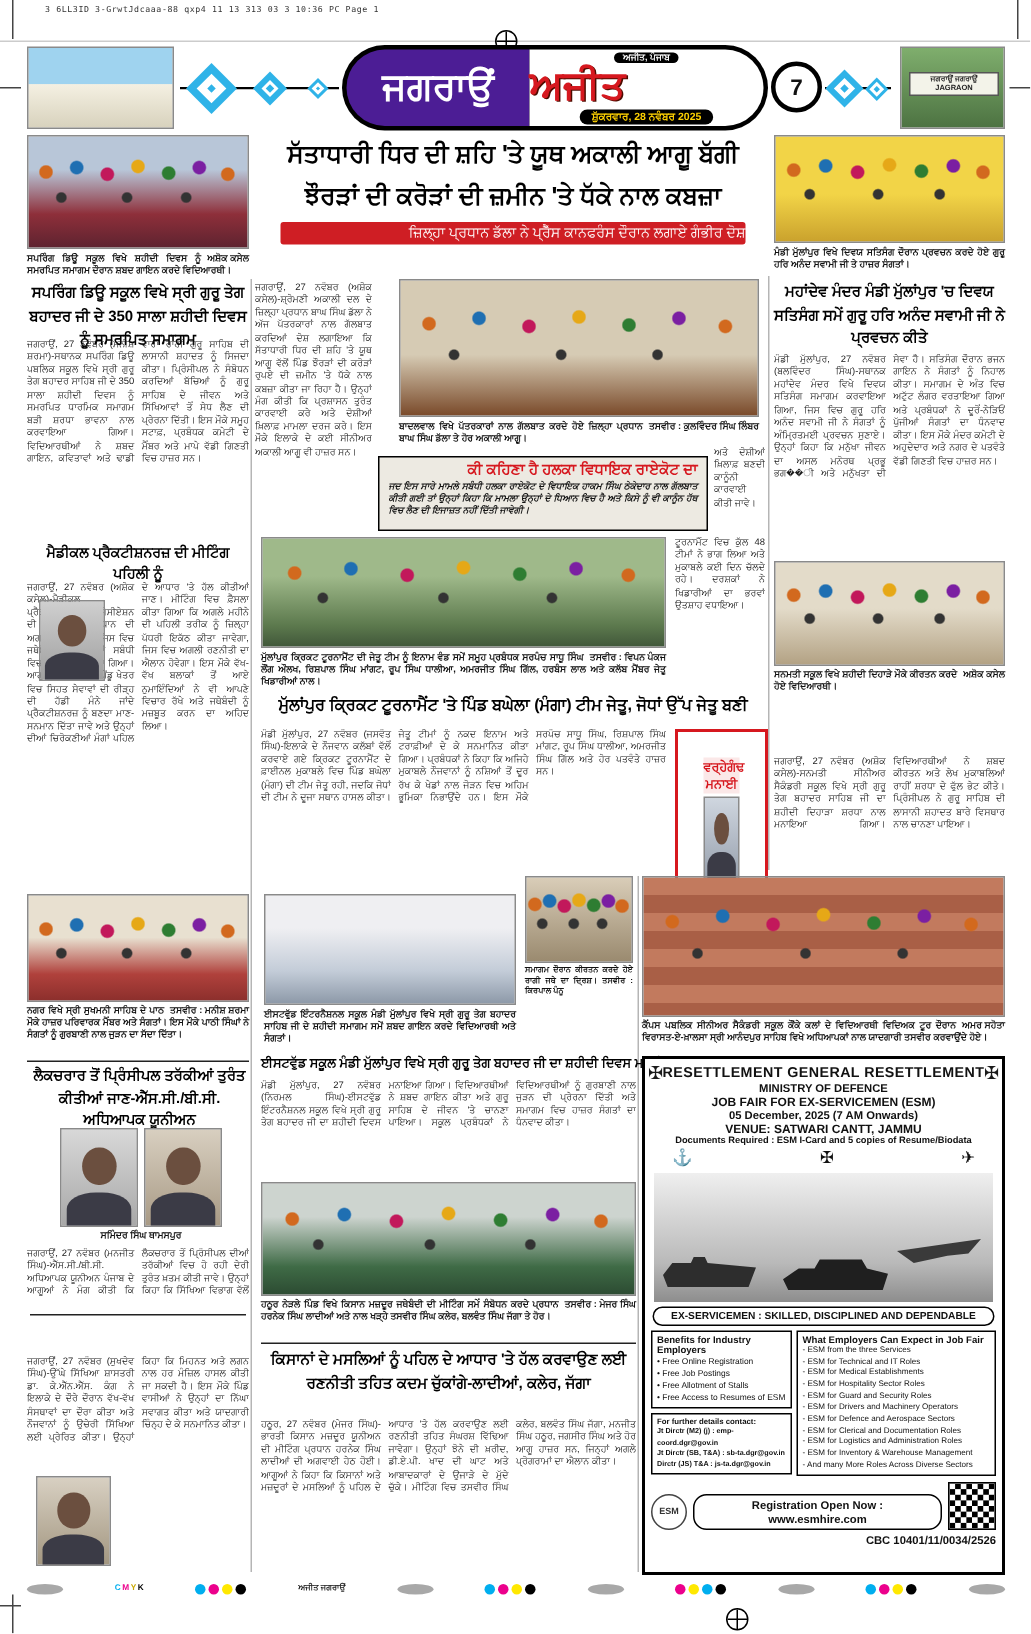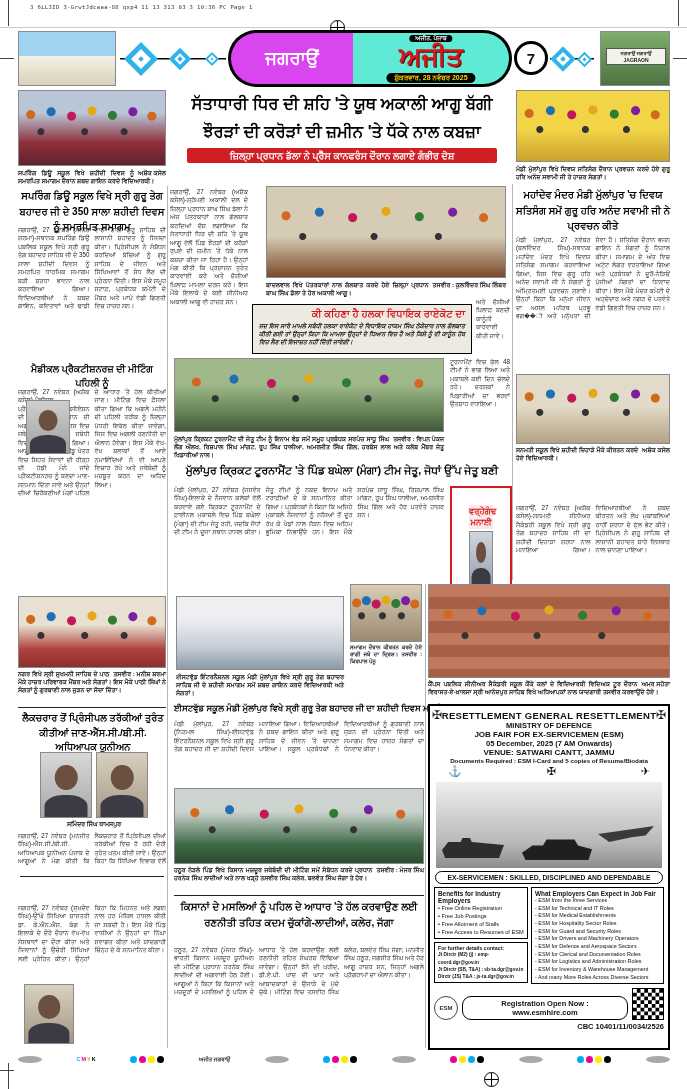--- a/index.html
+++ b/index.html
@@ -17,23 +17,23 @@
   .nowrap{white-space:nowrap}
   
   .vrule{position:absolute;width:1px;background:#b5b5b5}
   .hrule{position:absolute;height:1px;background:#222}
   .crop{position:absolute;background:#444}
   .xhair{position:absolute;width:13px;height:13px;border:1px solid #000;border-radius:50%;
          background:linear-gradient(#000,#000) center/1px 13px no-repeat,
                     linear-gradient(#000,#000) center/13px 1px no-repeat}
   
   .mast-logo{position:absolute;display:flex;background:#000;border-radius:30px;padding:3px;box-sizing:border-box}
-  .mast-red{flex:0 0 122px;background:#d946ef;border-radius:26px 0 0 26px;display:flex;align-items:center;
-            justify-content:center;color:#fff;font-weight:bold;font-size:18px}
-  .mast-yel{flex:1;background:#5eead4;border-radius:0 26px 26px 0;position:relative;text-align:center}
+  .mast-red{flex:0 0 122px;background:#4c1d95;border-radius:26px 0 0 26px;display:flex;align-items:center;
+            justify-content:center;color:#fff;font-weight:bold;font-size:25px}
+  .mast-yel{flex:1;background:#ffffff;border-radius:0 26px 26px 0;position:relative;text-align:left}
   .mast-tag{position:absolute;top:2px;left:50%;transform:translateX(-50%);font-size:6px;font-weight:bold;
             background:#000;color:#fff;padding:0 6px;border-radius:5px}
   .mast-paper{margin-top:10px;font-size:26px;font-weight:bold;color:#d6181f;line-height:1;
               text-shadow:1px 1px 0 #4d0c00}
   .mast-date{position:absolute;bottom:1px;left:50%;transform:translateX(-50%);background:#000;color:#ffd200;
              font-size:7px;font-weight:bold;padding:1px 8px;border-radius:6px;white-space:nowrap}
   .pagecircle{position:absolute;width:28px;height:28px;border:3px solid #000;border-radius:50%;background:#fff;
               display:flex;align-items:center;justify-content:center;font-weight:bold;font-size:15px}
   .dpat{position:absolute;display:flex;align-items:center;justify-content:space-around;
         background:linear-gradient(#000,#000) center/100% 1.5px no-repeat}
@@ -58,22 +58,22 @@
       transform:translateX(-50%);background:#6b4f3f;border-radius:50%}
   .portrait::after{content:"";position:absolute;left:50%;bottom:-4%;width:86%;height:38%;
       transform:translateX(-50%);background:#3b3b46;border-radius:45% 45% 0 0}
   
   .mlabox{position:absolute;background:#edeae2;border:1px solid #000;box-sizing:border-box;padding:3px 6px}
   .mlabox .t{color:#d6181f;font-weight:bold;font-size:10px;text-align:right;margin-bottom:2px}
   .mlabox .x{font-size:6.1px;font-weight:bold;font-style:italic;line-height:1.35;text-align:justify}
   .annivbox{position:absolute;border:2px solid #d6181f;box-sizing:border-box;background:#fff;padding:17px;text-align:center}
   .annivbox .t{color:#d6181f;font-weight:bold;font-size:8.5px;background:#fbe8e8;padding:1px 0}
   .annivbox .x{font-size:5.4px;line-height:1.3;text-align:justify;margin-top:2px}
-  .subbar{position:absolute;background:#cf1e24;color:#fff;font-weight:bold;font-size:9.5px;
-          text-align:center;line-height:15px;border-radius:2px}
+  .subbar{position:absolute;background:#cf1e24;color:#fff;font-weight:normal;font-size:9.5px;
+          text-align:right;line-height:15px;border-radius:2px}
   
   .ad{position:absolute;border:2px solid #000;background:#fff;box-sizing:border-box;padding:4px;font-color:#000}
   .ad .h1{font-size:9.5px;font-weight:bold;text-align:center;letter-spacing:.3px}
   .ad .h2{font-size:7.5px;font-weight:bold;text-align:center}
   .ad .h3{font-size:8px;font-weight:bold;text-align:center}
   .ad .h4{font-size:6.2px;font-weight:bold;text-align:center}
   .ad .strip{position:relative;height:86px;margin:3px 2px;background:linear-gradient(#efefef,#b9b9b9 70%,#8d8d8d)}
   .ad .ship{position:absolute;left:6px;bottom:10px;width:62px;height:20px;background:#2d2d2d;
             clip-path:polygon(0 60%,10% 20%,30% 20%,33% 0,45% 0,48% 20%,100% 35%,92% 100%,5% 100%)}
   .ad .tank{position:absolute;left:86px;bottom:8px;width:70px;height:24px;background:#1f1f1f;

